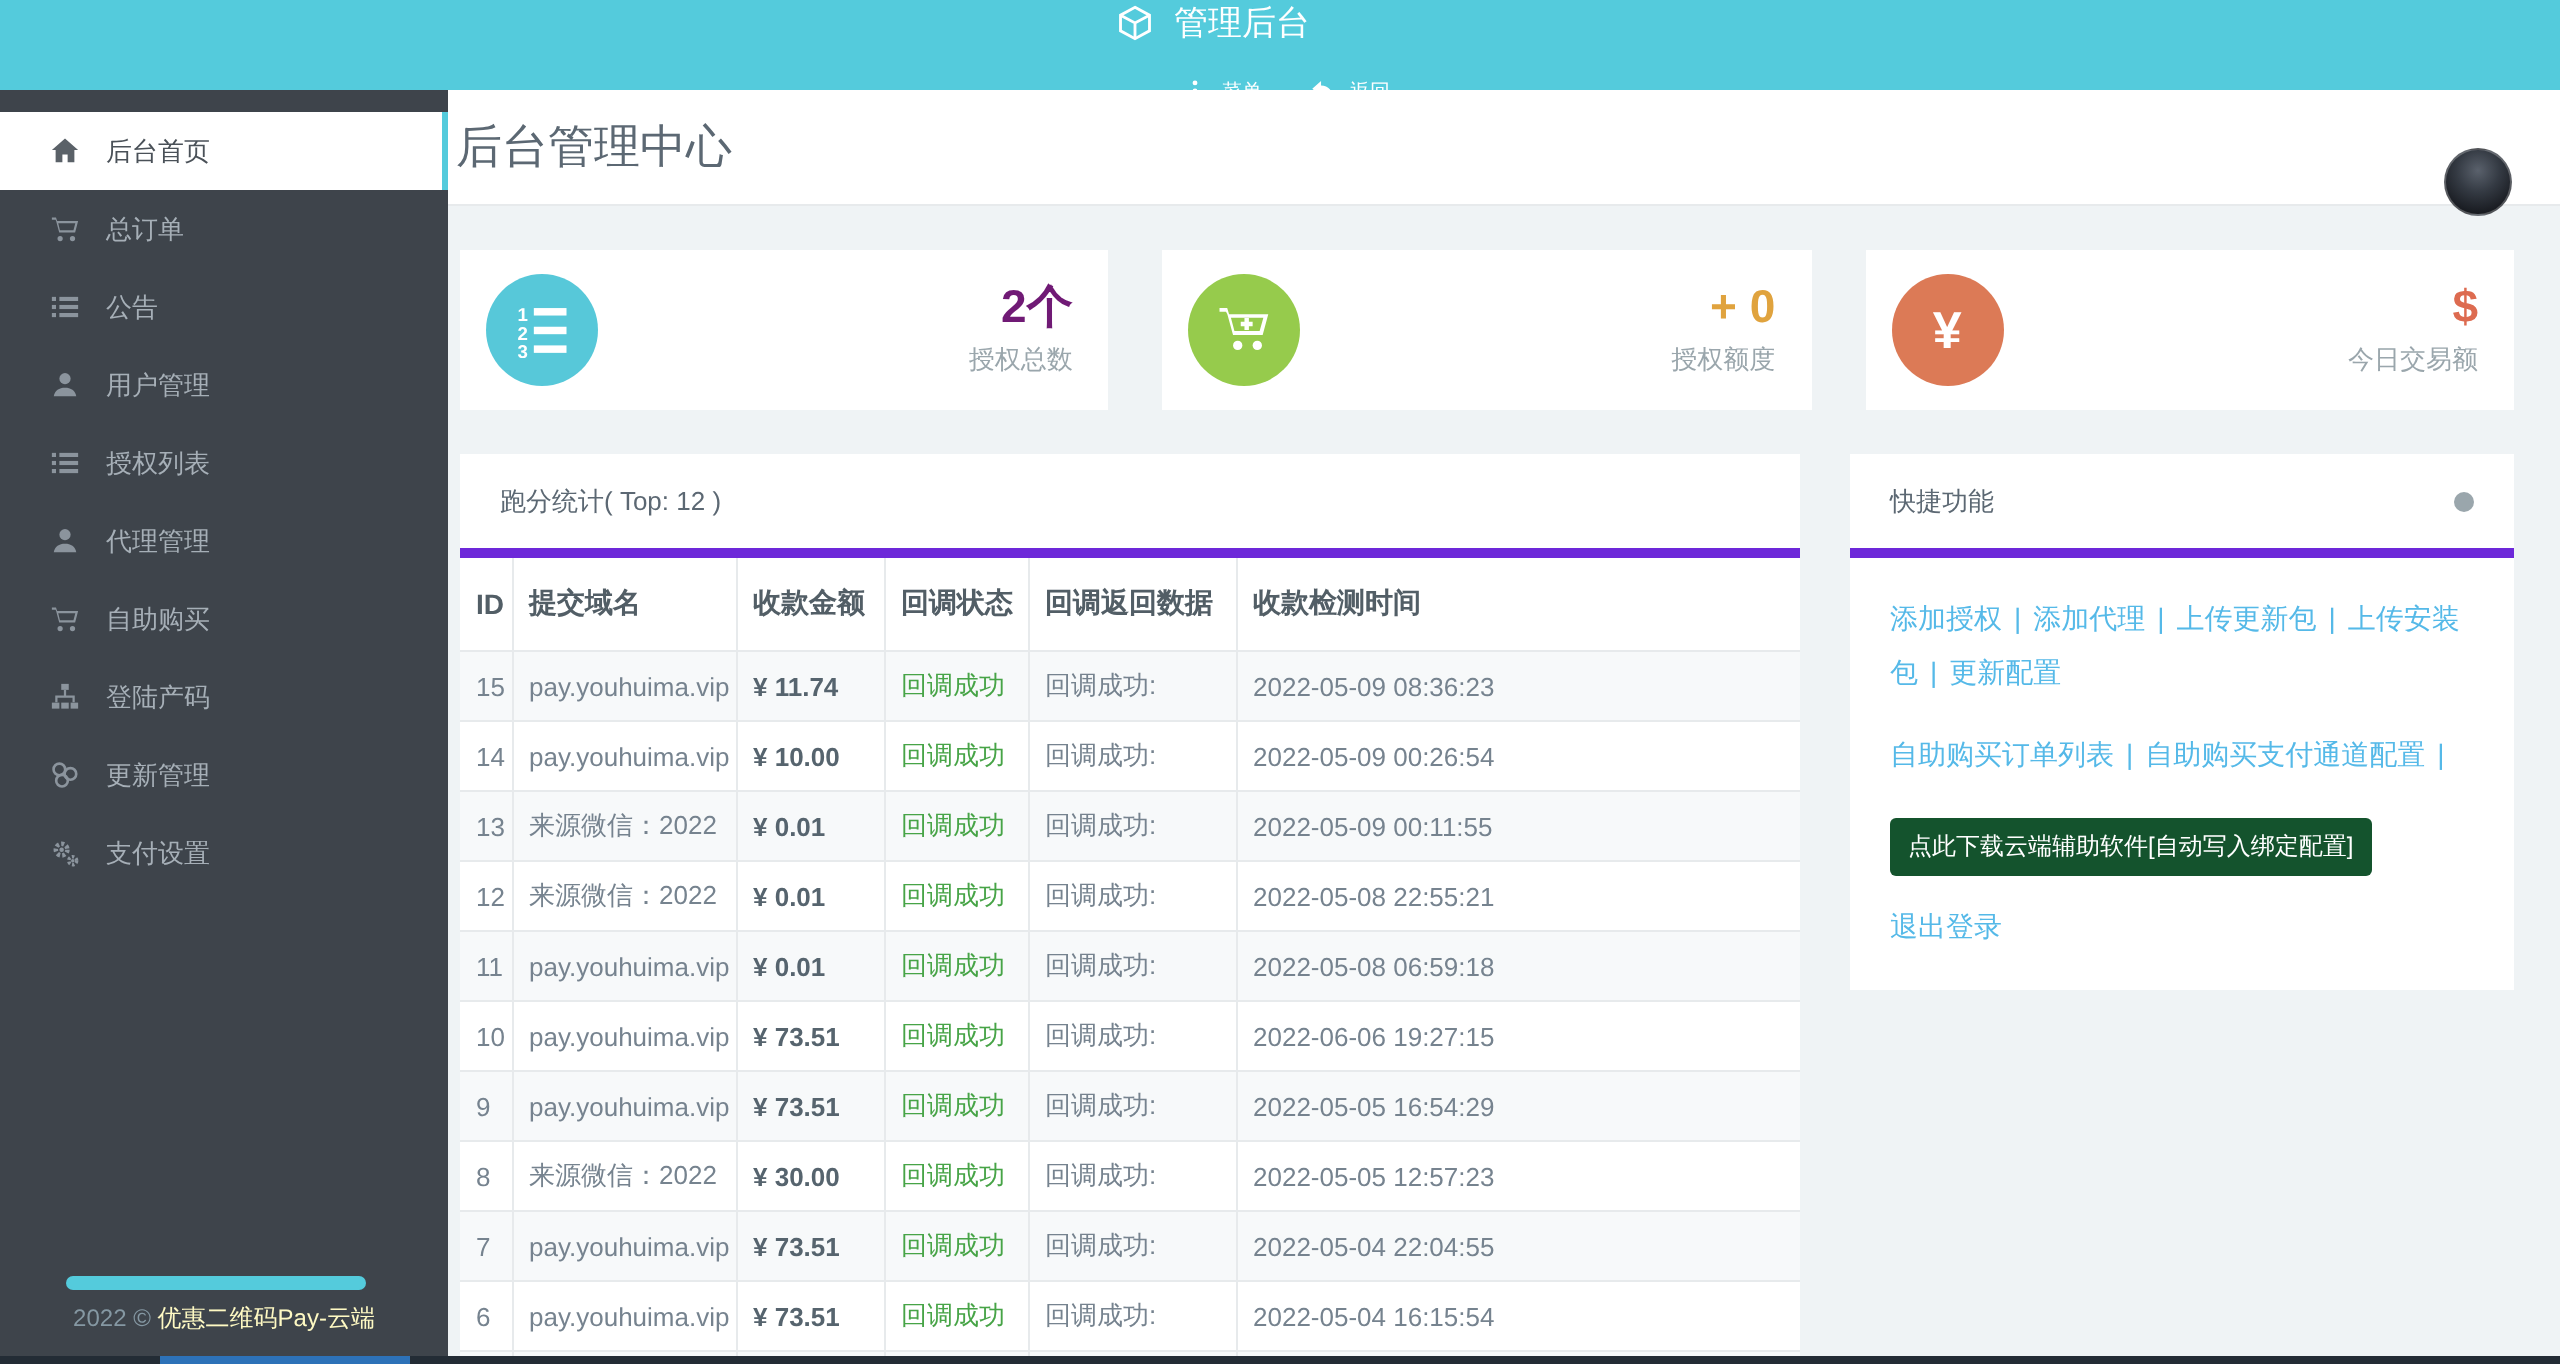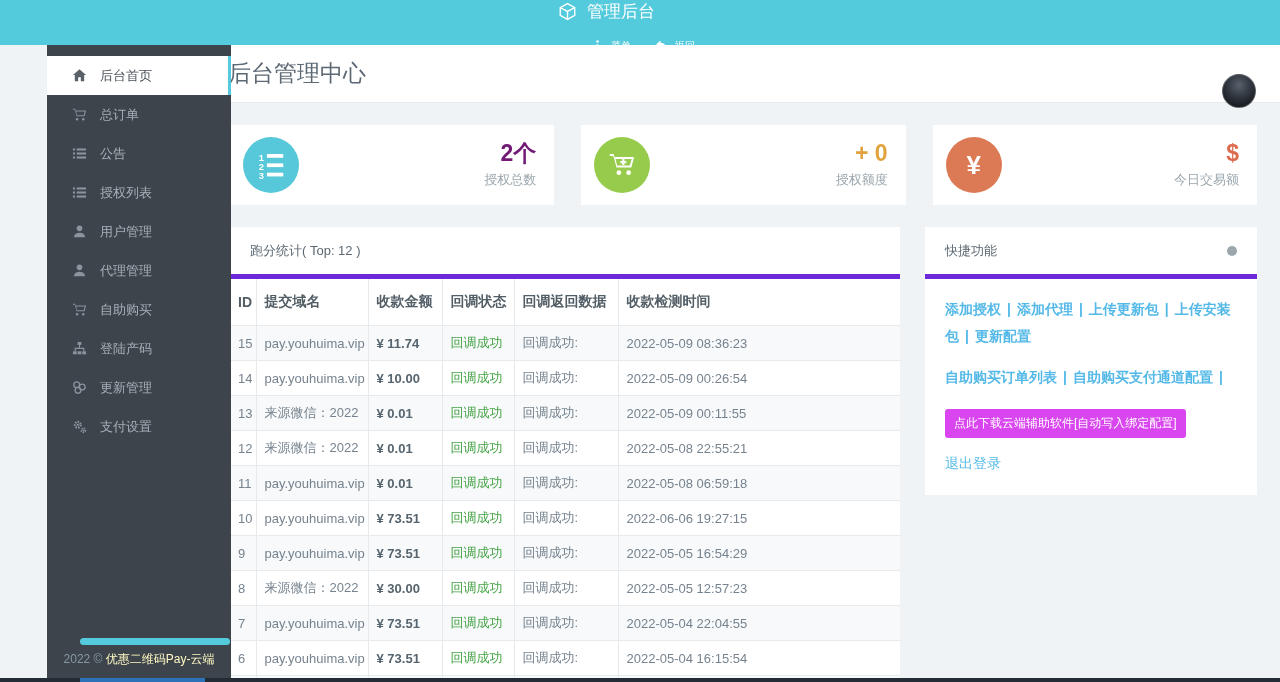--- a/index.html
+++ b/index.html
@@ -12,21 +12,21 @@
   .brand svg { width:19px; height:19px; }
   .top-nav { display:flex; align-items:center; margin-left:6px; }
   .top-btn { display:flex; align-items:center; gap:7px; height:45px; padding:0 12px; font-size:10px; cursor:pointer; }
   .top-btn svg { width:13px; height:13px; }
   .top-right { margin-left:auto; display:flex; align-items:center; padding-right:24px; }
   .avatar { width:34px; height:34px; border-radius:50%; margin-left:14px; cursor:pointer;
             background:radial-gradient(circle at 50% 32%, #5a616c 0%, #343a43 40%, #14161b 85%);
             border:1px solid rgba(255,255,255,.25); }
 
   
-  .sidebar { position:fixed; top:45px; left:0; bottom:0; width:184px; background:#3e444b; z-index:10;margin-left:47px; }
+  .sidebar { position:fixed; top:45px; left:0; bottom:0; width:224px; background:#3e444b; z-index:10; }
   .menu { padding-top:11px; }
   .menu-item { height:39px; display:flex; align-items:center; gap:13px; padding-left:25px; color:#a6afb7; font-size:13px; cursor:pointer; }
   .menu-item .mi-icon { width:15px; height:15px; display:inline-flex; color:#8b949d; }
   .menu-item .mi-icon svg { width:15px; height:15px; }
   .menu-item.active { background:#ffffff; color:#4a5158; border-right:3px solid #54cbdc; }
   .menu-item.active .mi-icon { color:#5a6168; }
   .scroll-thumb { position:absolute; bottom:37px; left:33px; width:150px; height:7px; border-radius:4px; background:#54cbdc; cursor:pointer; }
   .side-footer { position:absolute; bottom:14px; width:100%; text-align:center; font-size:12px; color:#8598a3; }
   .side-footer a { color:#fef9c3; text-decoration:none; cursor:pointer; }
 
@@ -55,24 +55,24 @@
   table { width:100%; border-collapse:collapse; table-layout:fixed; font-size:13px; color:#76838f; }
   th { font-size:14px; color:#525e66; text-align:left; font-weight:bold; padding:14px 8px; border-bottom:1px solid #e7eaec; white-space:nowrap; }
   td { padding:8px 8px; border-bottom:1px solid #e7eaec; white-space:nowrap; }
   th + th, td + td { border-left:1px solid #e7eaec; }
   th:first-child, td:first-child { padding-left:8px; padding-right:2px; }
   tbody tr:nth-child(odd) td { background:#f7f9fa; }
   td.c-amount { font-weight:bold; color:#56646e; }
   td.c-status { color:#47a447; }
 
   .quick-body { padding:17px 20px 22px; font-size:14px; }
-  .quick-group { color:#55b9e8; line-height:1.95; margin-bottom:13px;font-weight:bold; }
+  .quick-group { color:#55b9e8; line-height:1.95; margin-bottom:13px; }
   .quick-link { color:#55b9e8; text-decoration:none; cursor:pointer; }
   .q-sep { margin:0 6px; }
-  .dl-btn { display:inline-block; background:#d946ef; color:#fff; font-size:12px; border:none; border-radius:3px; padding:6px 9px; cursor:pointer; margin:5px 0 17px; font-family:inherit; }
+  .dl-btn { display:inline-block; background:#14532d; color:#fff; font-size:12px; border:none; border-radius:3px; padding:6px 9px; cursor:pointer; margin:5px 0 17px; font-family:inherit; }
   .logout-link { display:inline-block; color:#55b9e8; text-decoration:none; font-size:14px; cursor:pointer; }
 
   
   .h-scrollbar { position:fixed; left:0; right:0; bottom:0; height:4px; background:#232c35; z-index:30; }
   .h-thumb { position:absolute; top:0; bottom:0; left:80px; width:125px; background:#2d72b8; cursor:pointer; }
 </style>
 </head>
 <body>
 
 <header class="topbar">
@@ -153,38 +153,38 @@
             <rect x="5" y="6.9" width="10" height="2.2"></rect>
             <rect x="1" y="11.2" width="2.2" height="2.2"></rect>
             <rect x="5" y="11.2" width="10" height="2.2"></rect>
           </svg>
         </span>
         <span>公告</span>
       </div>
       <div class="menu-item">
         <span class="mi-icon">
           <svg viewBox="0 0 16 16" fill="currentColor">
+            <circle cx="8" cy="4.6" r="3"></circle>
+            <path d="M2 14c.5-3.2 2.9-4.6 6-4.6s5.5 1.4 6 4.6z"></path>
+          </svg>
+        </span>
+        <span>用户管理</span>
+      </div>
+      <div class="menu-item">
+        <span class="mi-icon">
+          <svg viewBox="0 0 16 16" fill="currentColor">
             <rect x="1" y="2.6" width="2.2" height="2.2"></rect>
             <rect x="5" y="2.6" width="10" height="2.2"></rect>
             <rect x="1" y="6.9" width="2.2" height="2.2"></rect>
             <rect x="5" y="6.9" width="10" height="2.2"></rect>
             <rect x="1" y="11.2" width="2.2" height="2.2"></rect>
             <rect x="5" y="11.2" width="10" height="2.2"></rect>
           </svg>
         </span>
         <span>授权列表</span>
-      </div>
-      <div class="menu-item">
-        <span class="mi-icon">
-          <svg viewBox="0 0 16 16" fill="currentColor">
-            <circle cx="8" cy="4.6" r="3"></circle>
-            <path d="M2 14c.5-3.2 2.9-4.6 6-4.6s5.5 1.4 6 4.6z"></path>
-          </svg>
-        </span>
-        <span>用户管理</span>
       </div>
       <div class="menu-item">
         <span class="mi-icon">
           <svg viewBox="0 0 16 16" fill="currentColor">
             <circle cx="8" cy="4.6" r="3"></circle>
             <path d="M2 14c.5-3.2 2.9-4.6 6-4.6s5.5 1.4 6 4.6z"></path>
           </svg>
         </span>
         <span>代理管理</span>
       </div>

